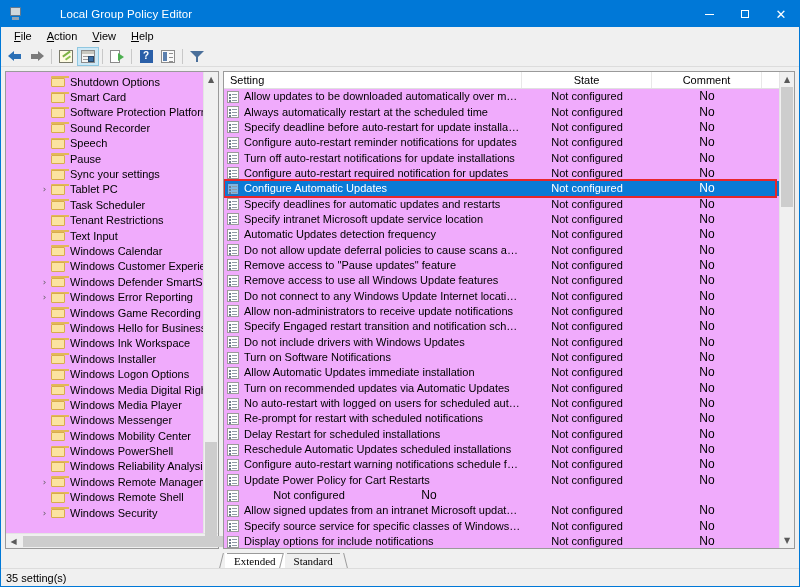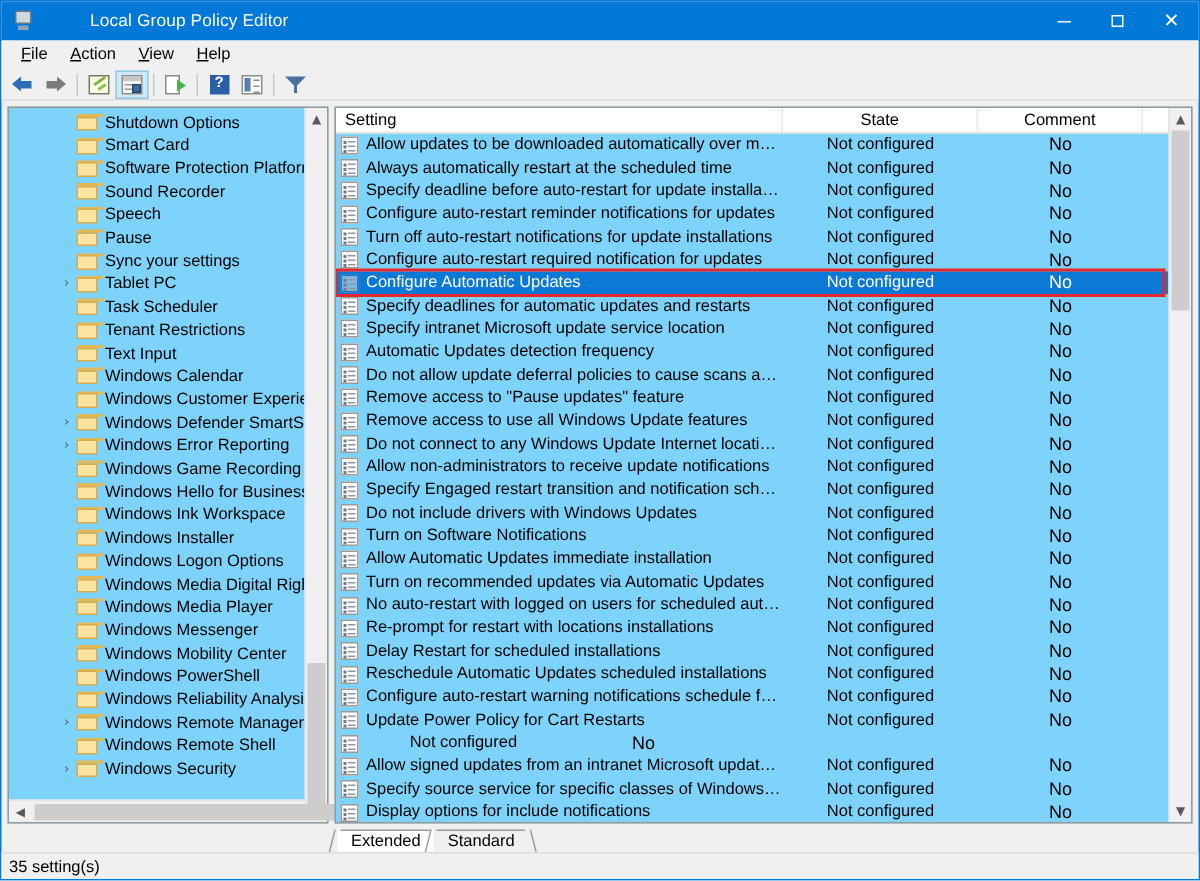--- a/index.html
+++ b/index.html
@@ -75,21 +75,21 @@
   .ic-list { width:14px; height:13px; border:1px solid #8c8c8c; background:#fafafa; position:relative; }
   .ic-list .c1 { position:absolute; left:1px; top:1px; bottom:1px; width:4px; background:#5a7fae; }
   .ic-list .r { position:absolute; left:7px; right:1px; height:1px; background:#8e8e8e; }
   .ic-filter { width:14px; height:13px; position:relative; }
   .ic-filter:before { content:""; position:absolute; left:0; top:1px; width:0; height:0;
         border-left:7px solid transparent; border-right:7px solid transparent; border-top:7px solid #4a6f9a; }
   .ic-filter:after { content:""; position:absolute; left:6px; top:7px; width:2px; height:5px; background:#4a6f9a; }
 
   
   .content { flex:1 1 auto; display:flex; padding:4px 4px 0 4px; min-height:0; }
-  .pane { background:#7dd3fc; border:1px solid #9a9a9a; display:flex; min-height:0; }
+  .pane { background:#f0abfc; border:1px solid #9a9a9a; display:flex; min-height:0; }
   .left-pane { width:214px; flex:0 0 214px; flex-direction:row; position:relative; }
   .right-pane { flex:1 1 auto; margin-left:4px; flex-direction:column; position:relative; }
 
   .tree-wrap { flex:1 1 auto; overflow:hidden; position:relative; }
   .tree { padding-top:2px; }
   .tree-row { height:15.4px; display:flex; align-items:center; white-space:nowrap; padding-left:2px; }
   .tree-row .exp { width:13px; flex:0 0 13px; display:flex; align-items:center; justify-content:center;
         color:#5a5a5a; font-size:9px; font-family:"DejaVu Sans", sans-serif; }
   .folder { width:14px; height:11px; flex:0 0 14px; margin-right:5px; position:relative; }
   .folder .tab { position:absolute; left:0; top:0; width:6px; height:2px; background:#e3b857;
@@ -140,21 +140,21 @@
   .lv-row.selected { background:#0a7ad6; }
   .lv-row.selected .lv-name,
   .lv-row.selected .lv-state,
   .lv-row.selected .lv-comment { color:#ffffff; }
   .lv-row.selected .gpo-ic { background:#7fb6e2; border-color:#2a6fb5; }
 
   .annot { position:absolute; border:2px solid #e8262b; pointer-events:none; }
 
   
   .tabs-strip { height:17px; flex:0 0 17px; background:#f0f0f0; display:flex; align-items:flex-end;
-                padding-left:2px; }
+                padding-left:2px;font-family:Liberation Serif, serif; }
   .tab { height:15px; display:flex; align-items:center; font-size:11px; color:#000;
          padding:0 9px 0 9px; position:relative; background:#f0f0f0; }
   .tab.active { background:#ffffff; }
   .tab .edge-l, .tab .edge-r { position:absolute; top:0; bottom:0; width:7px; }
   .tab .edge-l { left:-4px; border-left:1px solid #9a9a9a; transform:skewX(-14deg); }
   .tab .edge-r { right:-4px; border-right:1px solid #9a9a9a; transform:skewX(14deg); }
   .tab .top-line { position:absolute; left:2px; right:2px; top:0; height:1px; background:#9a9a9a; }
 
   .tabs-row { display:flex; flex:0 0 19px; height:19px; align-items:flex-end; padding-left:222px; }
 
@@ -787,21 +787,21 @@
               </div>
               <div class="lv-row">
                 <span class="gpo-ic">
                   <i style="top:2px"></i>
                   <i style="top:5px"></i>
                   <i style="top:8px"></i>
                   <b style="top:2px"></b>
                   <b style="top:5px"></b>
                   <b style="top:8px"></b>
                 </span>
-                <span class="lv-name">Re-prompt for restart with locations installations</span>
+                <span class="lv-name">Re-prompt for restart with scheduled notifications</span>
                 <span class="lv-state">Not configured</span>
                 <span class="lv-comment">No</span>
               </div>
               <div class="lv-row">
                 <span class="gpo-ic">
                   <i style="top:2px"></i>
                   <i style="top:5px"></i>
                   <i style="top:8px"></i>
                   <b style="top:2px"></b>
                   <b style="top:5px"></b>

